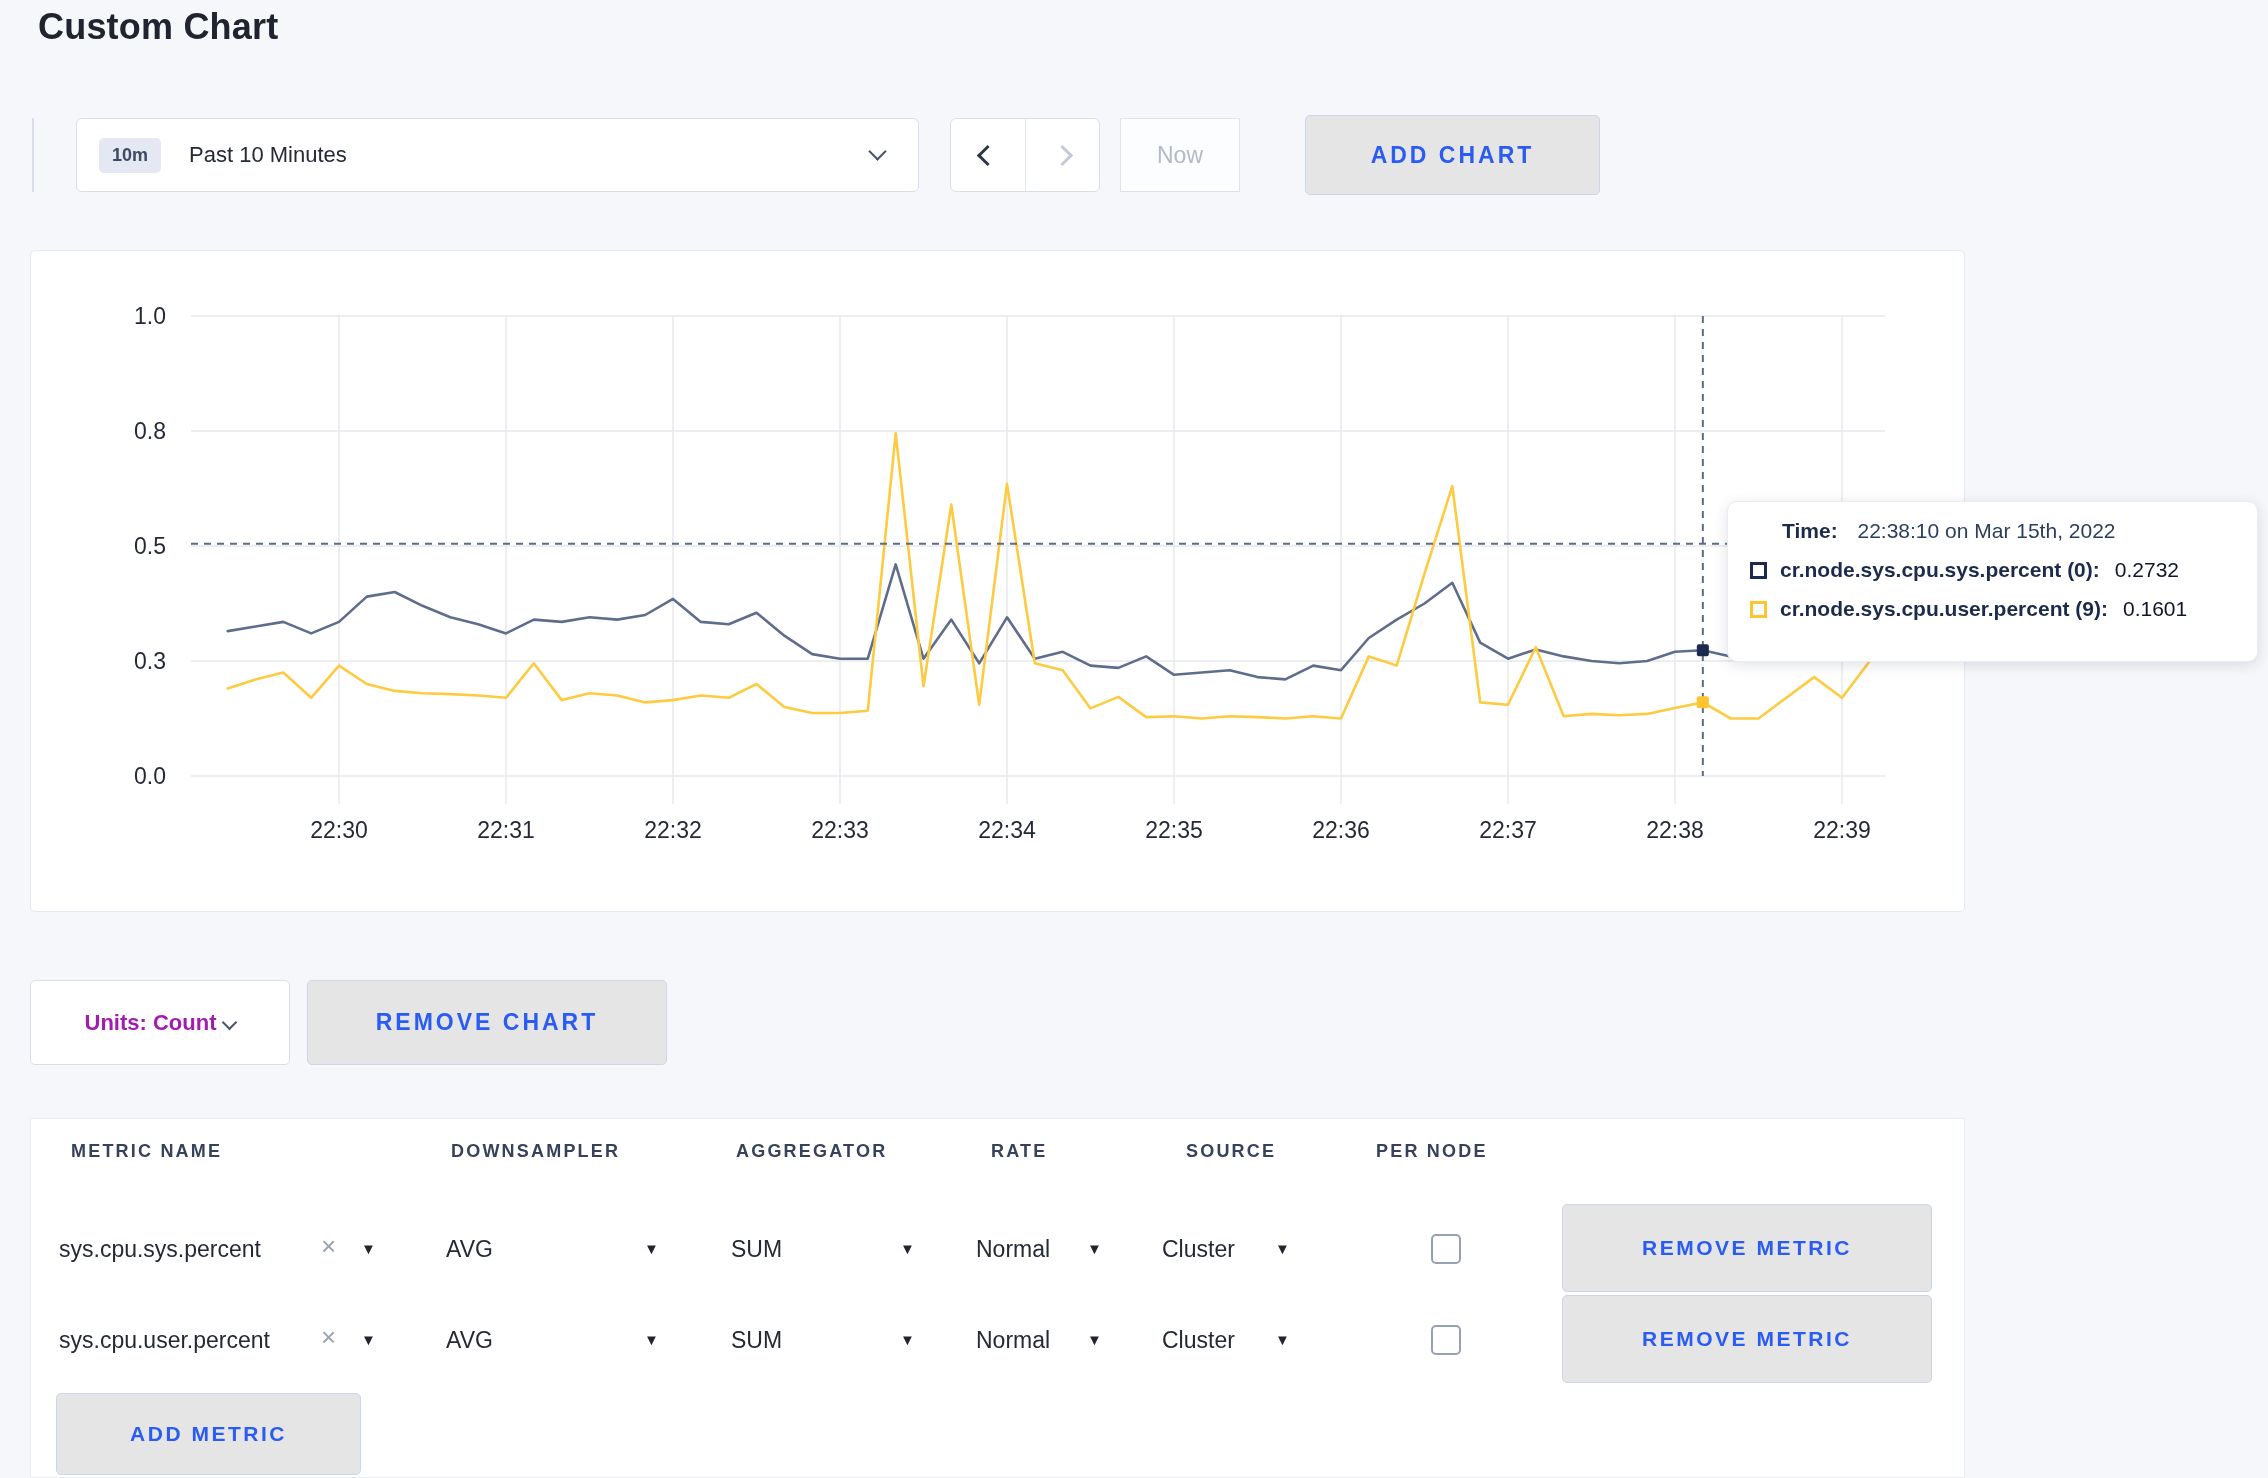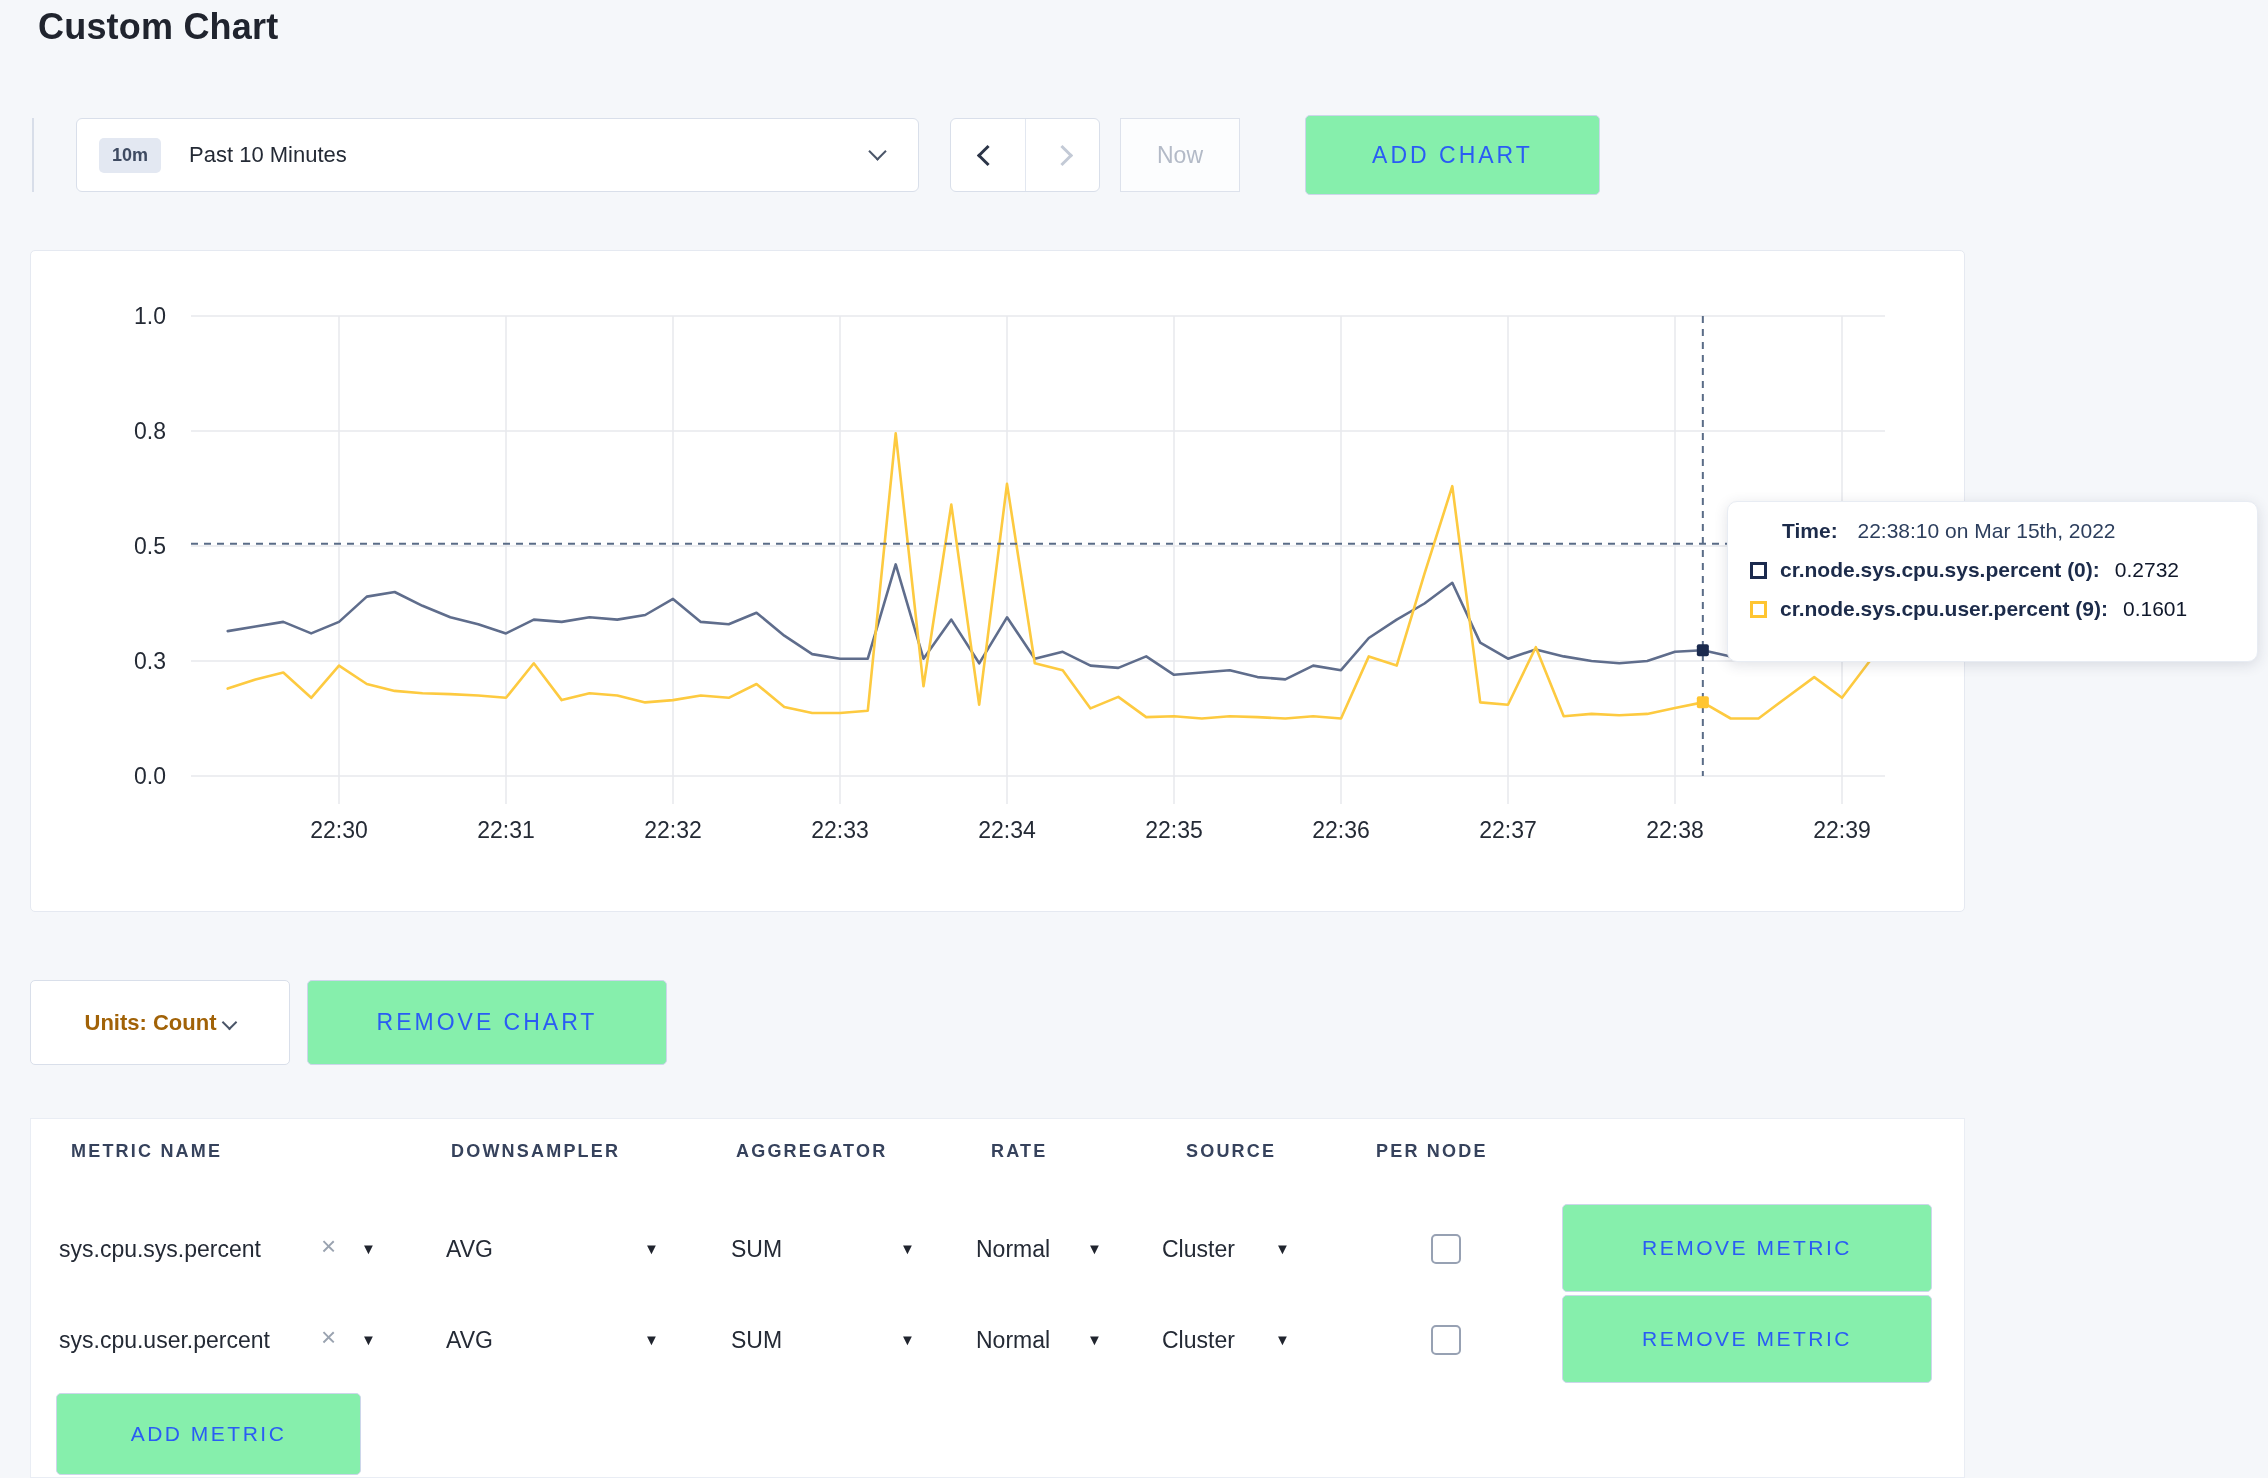--- a/index.html
+++ b/index.html
@@ -19,40 +19,40 @@
   .chev.left { transform:rotate(135deg); }
   .chev.right { transform:rotate(-45deg); }
   .time-chevron { position:absolute; right:34px; top:26px; }
   .arrow-group { position:absolute; left:950px; top:118px; width:150px; height:74px; background:#fff; border:1px solid #d9dfea; border-radius:6px; display:flex; }
   .arrow-btn { flex:1; display:flex; align-items:center; justify-content:center; cursor:pointer; }
   .arrow-btn + .arrow-btn { border-left:1px solid #e2e7f0; }
   .arrow-btn .chev { width:15px; height:15px; border-width:3px; }
   .arrow-btn.prev .chev { border-color:#2b3447; }
   .arrow-btn.next .chev { border-color:#c3cad6; }
   .now-btn { position:absolute; left:1120px; top:118px; width:120px; height:74px; background:#fcfdfe; border:1px solid #dde2ec; border-radius:0; color:#b3bac7; font-size:23px; display:flex; align-items:center; justify-content:center; }
-  .btn-blue-outline { background:#86efac; border:1px solid #ccd6ea; border-radius:5px; color:#2a5cf4; font-weight:400; letter-spacing:3px; display:flex; align-items:center; justify-content:center; cursor:pointer;text-align:center; }
+  .btn-blue-outline { background:#e5e5e5; border:1px solid #ccd6ea; border-radius:5px; color:#2a5cf4; font-weight:700; letter-spacing:3px; display:flex; align-items:center; justify-content:center; cursor:pointer;text-align:center; }
   .add-chart { position:absolute; left:1305px; top:115px; width:295px; height:80px; font-size:23px; }
 
   
   .chart-card { position:absolute; left:30px; top:250px; width:1935px; height:662px; background:#fff; border:1px solid #e5e9f1; border-radius:5px; }
   .chart-card svg { position:absolute; left:0; top:0; }
 
   
   .tooltip { position:absolute; left:1727px; top:501px; width:531px; height:161px; background:#fff; border:1px solid #e8ecf3; border-radius:10px; box-shadow:0 3px 14px rgba(40,50,80,.14); padding:17px 20px 14px 22px; z-index:5; }
   .tt-time-row { margin-left:32px; font-size:21px; }
   .tt-time-label { font-weight:700; color:#1c2b4a; }
   .tt-time-value { margin-left:14px; color:#2c3e5d; }
   .tt-entry { display:flex; align-items:center; margin-top:15px; }
   .tt-square { width:17px; height:17px; background:#fff; border:3.5px solid; margin-right:13px; flex:none; }
   .tt-label { font-weight:700; color:#1c2b4a; font-size:21px; }
   .tt-value { margin-left:15px; color:#0f172a; font-size:21px; }
 
   
   .units-btn { position:absolute; left:30px; top:980px; width:260px; height:85px; background:#fff; border:1px solid #d9dfea; border-radius:5px; display:flex; align-items:center; justify-content:center; cursor:pointer; }
-  .units-label { font-size:22px; font-weight:700; color:#a16207; margin-right:8px; }
+  .units-label { font-size:22px; font-weight:700; color:#a21caf; margin-right:8px; }
   .units-btn .chev { width:11px; height:11px; border-width:2px; }
   .remove-chart { position:absolute; left:307px; top:980px; width:360px; height:85px; font-size:23px; }
 
   
   .metrics-card { position:absolute; left:30px; top:1118px; width:1935px; height:360px; background:#fff; border:1px solid #e9edf4; }
   .th { position:absolute; top:22px; font-size:18px; font-weight:700; letter-spacing:2.2px; color:#36425c; }
   .row { position:absolute; left:0; width:1935px; height:90px; }
   .cell { position:absolute; top:0; height:90px; display:flex; align-items:center; font-size:23px; color:#242a35; }
   .caret { font-size:15px; color:#20242e; position:absolute; top:36px; cursor:pointer; }
   .x-icon { font-size:26px; color:#9aa3b0; position:absolute; top:27px; cursor:pointer; }

